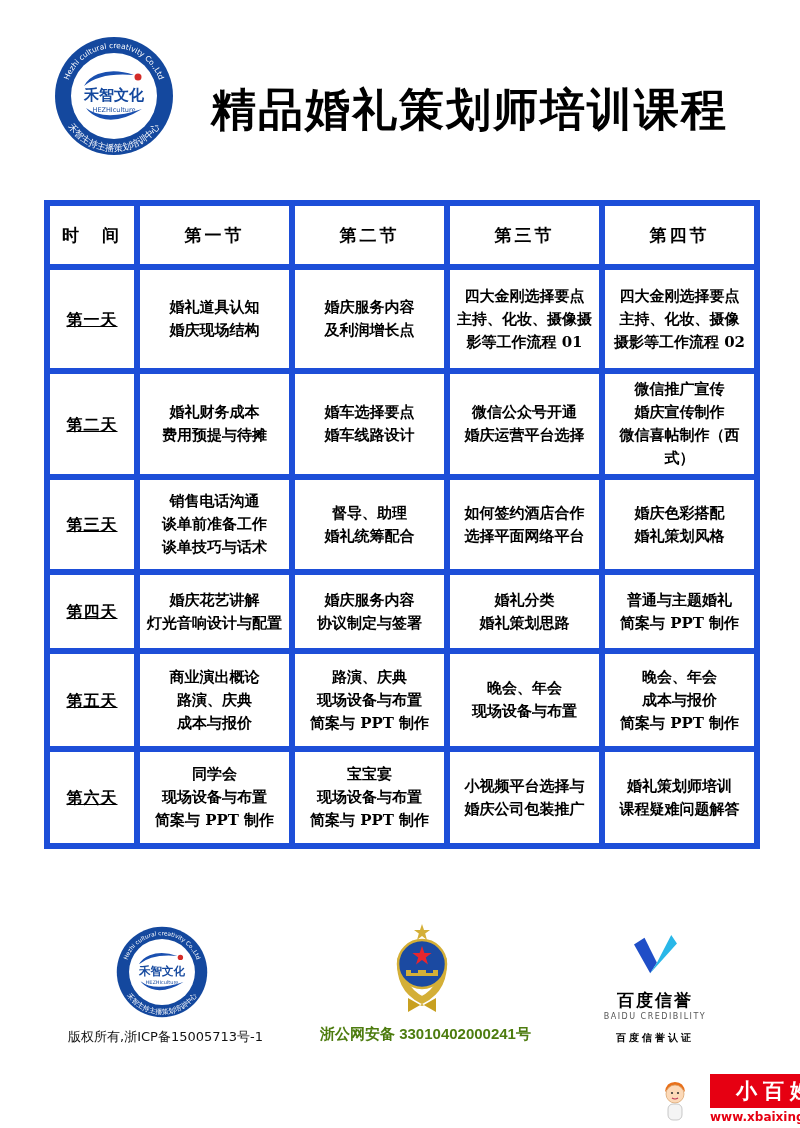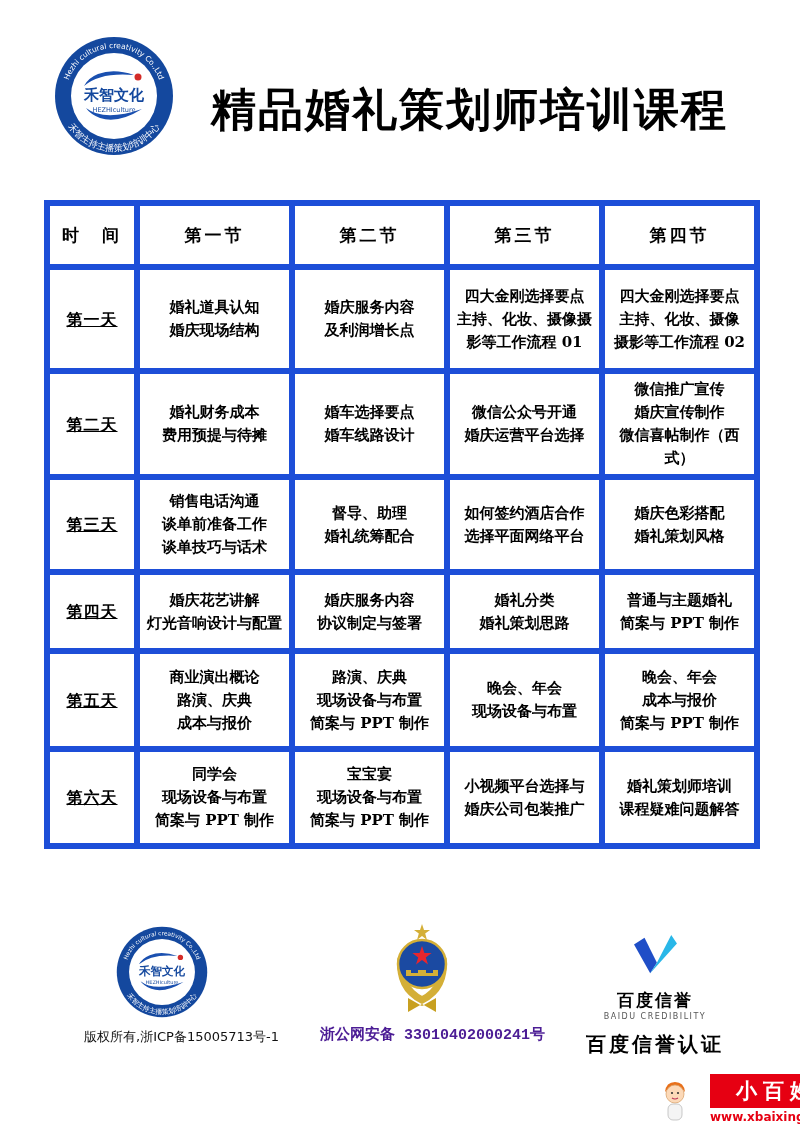--- a/index.html
+++ b/index.html
@@ -39,30 +39,30 @@
   
   .police-badge { position:absolute; left:394px; top:924px; width:56px; height:94px; }
   .police-badge svg { width:100%; height:100%; display:block; }
 
   .baidu-block { position:absolute; left:580px; top:934px; width:150px; text-align:center; }
   .baidu-v { width:48px; height:42px; display:inline-block; }
   .baidu-cn { font-size:17px; font-weight:bold; letter-spacing:2px; margin-top:9px;
               font-family:"DejaVu Sans","Liberation Sans",sans-serif; }
   .baidu-en { font-size:8px; color:#555; letter-spacing:1.5px;
               font-family:"DejaVu Sans","Liberation Sans",sans-serif;text-align:center; }
-  .baidu-cert { font-size:20px; font-weight:bold; letter-spacing:3px; margin-top:10px;
+  .baidu-cert { font-size:10px; font-weight:bold; letter-spacing:3px; margin-top:10px;
               font-family:"DejaVu Sans","Liberation Sans",sans-serif; }
 
   .copyright {
-    position:absolute; left:84px; top:1028px; font-size:13px; color:#111;
+    position:absolute; left:68px; top:1028px; font-size:13px; color:#111;
     font-family:"DejaVu Sans","Liberation Sans",sans-serif;
   }
   .police-record {
-    position:absolute; left:320px; top:1025px; font-size:15px; font-weight:bold; color:#4c1d95;
-    font-family:Liberation Mono, monospace;
+    position:absolute; left:320px; top:1025px; font-size:15px; font-weight:bold; color:#4d7c0f;
+    font-family:Liberation Sans, sans-serif;
   }
 
   
   .watermark { position:absolute; right:2px; bottom:2px; width:138px; }
   .wm-row { display:flex; align-items:flex-end;gap:20px; }
   .wm-mascot { width:30px; height:46px; flex:0 0 30px; }
   .wm-main { flex:1; }
   .wm-name {
     background:#e60012; color:#fff; font-size:21px; font-weight:bold;
     text-align:center; letter-spacing:6px; padding:3px 0 3px 6px;

